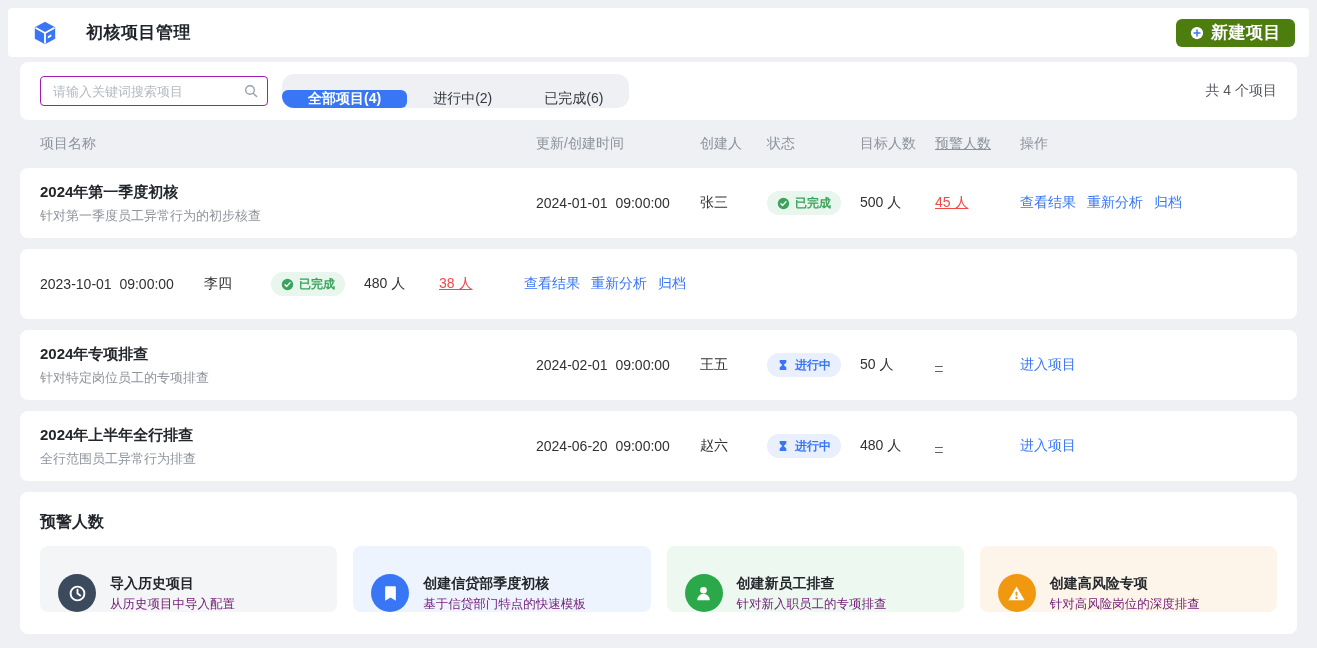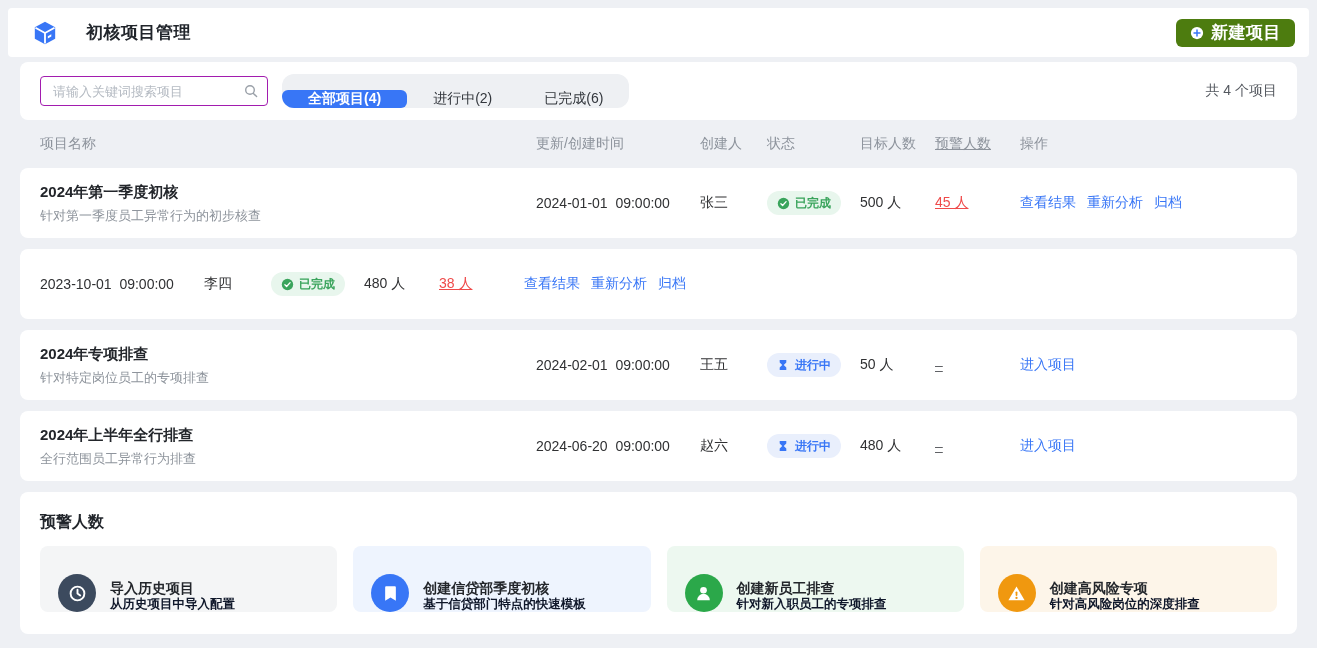--- a/index.html
+++ b/index.html
@@ -78,21 +78,21 @@
   .cards{display:flex;gap:16px;margin-top:14px;}
   .scard{
     flex:1;height:66px;border-radius:8px;display:flex;align-items:flex-end;gap:14px;
     padding:0 18px;box-sizing:border-box;cursor:pointer;
   }
   .scard .circle{
     width:38px;height:38px;border-radius:50%;display:flex;align-items:center;justify-content:center;flex:none;
   }
   .scard .circle svg{width:19px;height:19px;}
   .sc-title{font-size:14px;font-weight:bold;color:#23262b;line-height:18px;}
-  .sc-desc{font-size:12.5px;color:#0f172a;line-height:15px;font-weight:bold;}
+  .sc-desc{font-size:12.5px;color:#701a75;margin-top:5px;line-height:15px;}
 </style>
 </head>
 <body>
 
 <div class="page">
 
   <header class="header-bar">
     <div class="header-left">
       <span class="cube">
           <svg viewBox="0 0 24 24" width="26" height="26">

